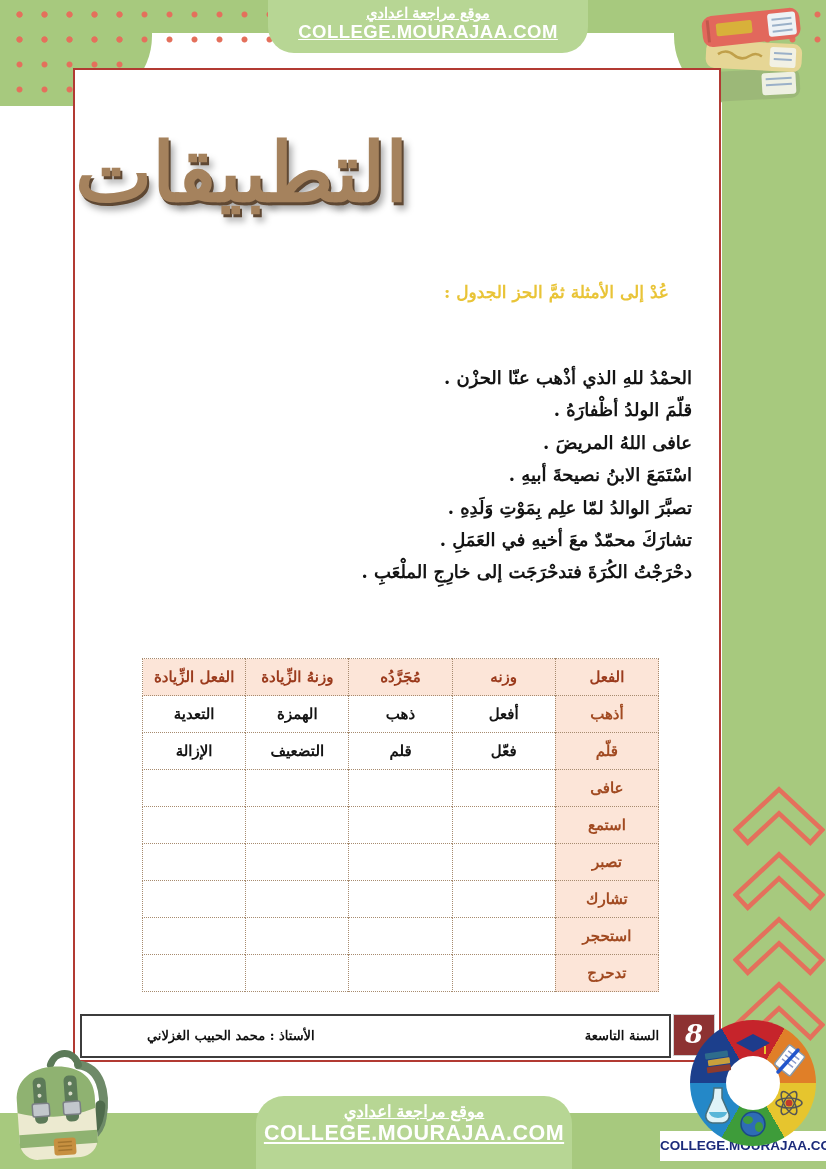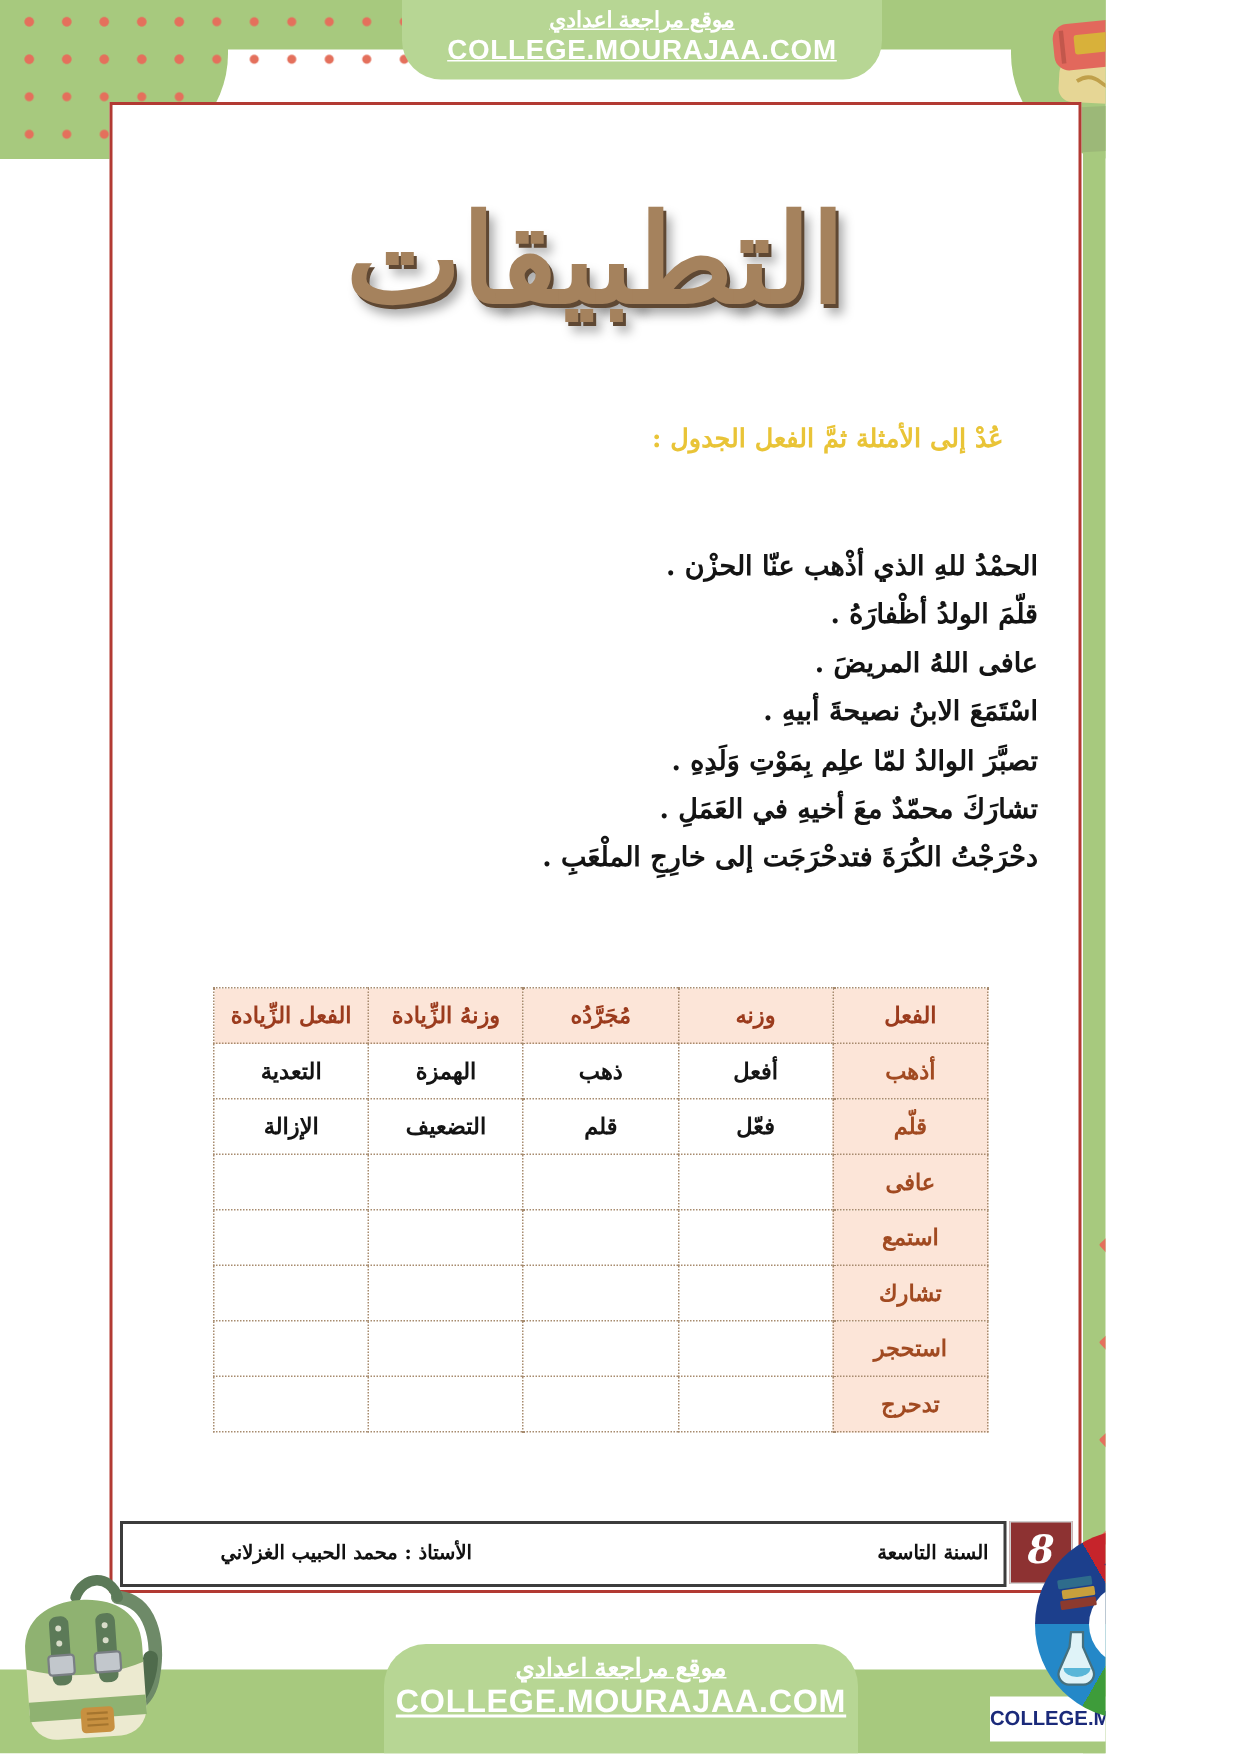--- a/index.html
+++ b/index.html
@@ -1,17 +1,17 @@
 <!DOCTYPE html>
 <html lang="ar"><head>
 <meta charset="utf-8">
 <style>
   html,body{margin:0;padding:0;}
   body{font-family:"Liberation Sans",sans-serif;}
-  .canvas{position:relative;width:737px;height:1169px;background:#ffffff;overflow:hidden;}
+  .canvas{position:relative;width:826px;height:1169px;background:#ffffff;overflow:hidden;}
 
   
   .band{position:absolute;background:#a7c97e;}
   .band-top{left:0;top:0;width:826px;height:33px;}
   .corner-tl{left:0;top:0;width:152px;height:106px;border-bottom-right-radius:70px;}
   .corner-tr{left:674px;top:0;width:152px;height:106px;border-bottom-left-radius:70px;}
   .band-right{left:722px;top:0;width:104px;height:1169px;}
   .band-bottom{left:0;top:1113px;width:826px;height:56px;}
 
   
@@ -28,21 +28,21 @@
   .pill .ar{color:#ffffff;font-weight:bold;text-decoration:underline;direction:rtl;}
   .pill .en{color:#ffffff;font-weight:bold;text-decoration:underline;letter-spacing:.5px;}
   .header-pill .ar{font-size:14.5px;margin-top:5px;}
   .header-pill .en{font-size:18.5px;}
   .footer-pill .ar{font-size:16.5px;margin-top:6px;}
   .footer-pill .en{font-size:21.5px;}
 
   
   .page{position:absolute;left:73px;top:68px;width:644px;height:990px;background:#ffffff;
         border:2.5px solid #b23a33;z-index:5;}
-  .doc-title{position:absolute;top:55px;left:0;width:100%;text-align:center;direction:rtl;
+  .doc-title{position:absolute;top:55px;left:0;width:100%;text-align:left;direction:rtl;
         font-family:Liberation Serif, serif;font-weight:bold;font-size:82px;color:#a5825d;
         text-shadow:2px 3px 0 #5f4833,5px 7px 7px rgba(0,0,0,.35);}
   .instruction{position:absolute;top:212px;right:50px;direction:rtl;font-weight:bold;
         font-size:17px;color:#e9c437;font-family:"DejaVu Serif",serif;}
   .sentences{position:absolute;top:292px;right:27px;left:230px;direction:rtl;text-align:right;
         font-family:"DejaVu Serif",serif;font-size:18px;font-weight:bold;color:#141414;}
   .sentences div{height:32.4px;line-height:32.4px;white-space:nowrap;}
 
   
   table.apptable{position:absolute;left:67px;top:588px;width:517px;border-collapse:collapse;
@@ -119,21 +119,21 @@
       <line x1="84" y1="32" x2="104" y2="32" stroke="#9ab0c8" stroke-width="2"></line>
       <rect x="28" y="18" width="36" height="13" rx="2" fill="#d8b13a"></rect>
       <line x1="20" y1="14" x2="20" y2="36" stroke="#c2574c" stroke-width="3"></line>
     </g>
   </svg>
 
   <div class="page">
 
     <div class="doc-title">التطبيقات</div>
 
-    <div class="instruction">عُدْ إلى الأمثلة ثمَّ الفعل الجدول :</div>
+    <div class="instruction">عُدْ إلى الأمثلة ثمَّ الحز الجدول :</div>
 
     <div class="sentences">
       <div>الحمْدُ للهِ الذي أذْهب عنّا الحزْن .</div>
       <div>قلّمَ الولدُ أظْفارَهُ .</div>
       <div>عافى اللهُ المريضَ .</div>
       <div>اسْتَمَعَ الابنُ نصيحةَ أبيهِ .</div>
       <div>تصبَّرَ الوالدُ لمّا علِم بِمَوْتِ وَلَدِهِ .</div>
       <div>تشارَكَ محمّدٌ معَ أخيهِ في العَمَلِ .</div>
       <div>دحْرَجْتُ الكُرَةَ فتدحْرَجَت إلى خارِجِ الملْعَبِ .</div>
     </div>
@@ -163,20 +163,27 @@
       </tr>
       <tr>
         <td class="verb">عافى</td>
         <td></td>
         <td></td>
         <td></td>
         <td></td>
       </tr>
       <tr>
         <td class="verb">استمع</td>
+        <td></td>
+        <td></td>
+        <td></td>
+        <td></td>
+      </tr>
+      <tr>
+        <td class="verb">تصبر</td>
         <td></td>
         <td></td>
         <td></td>
         <td></td>
       </tr>
       <tr>
         <td class="verb">تشارك</td>
         <td></td>
         <td></td>
         <td></td>

